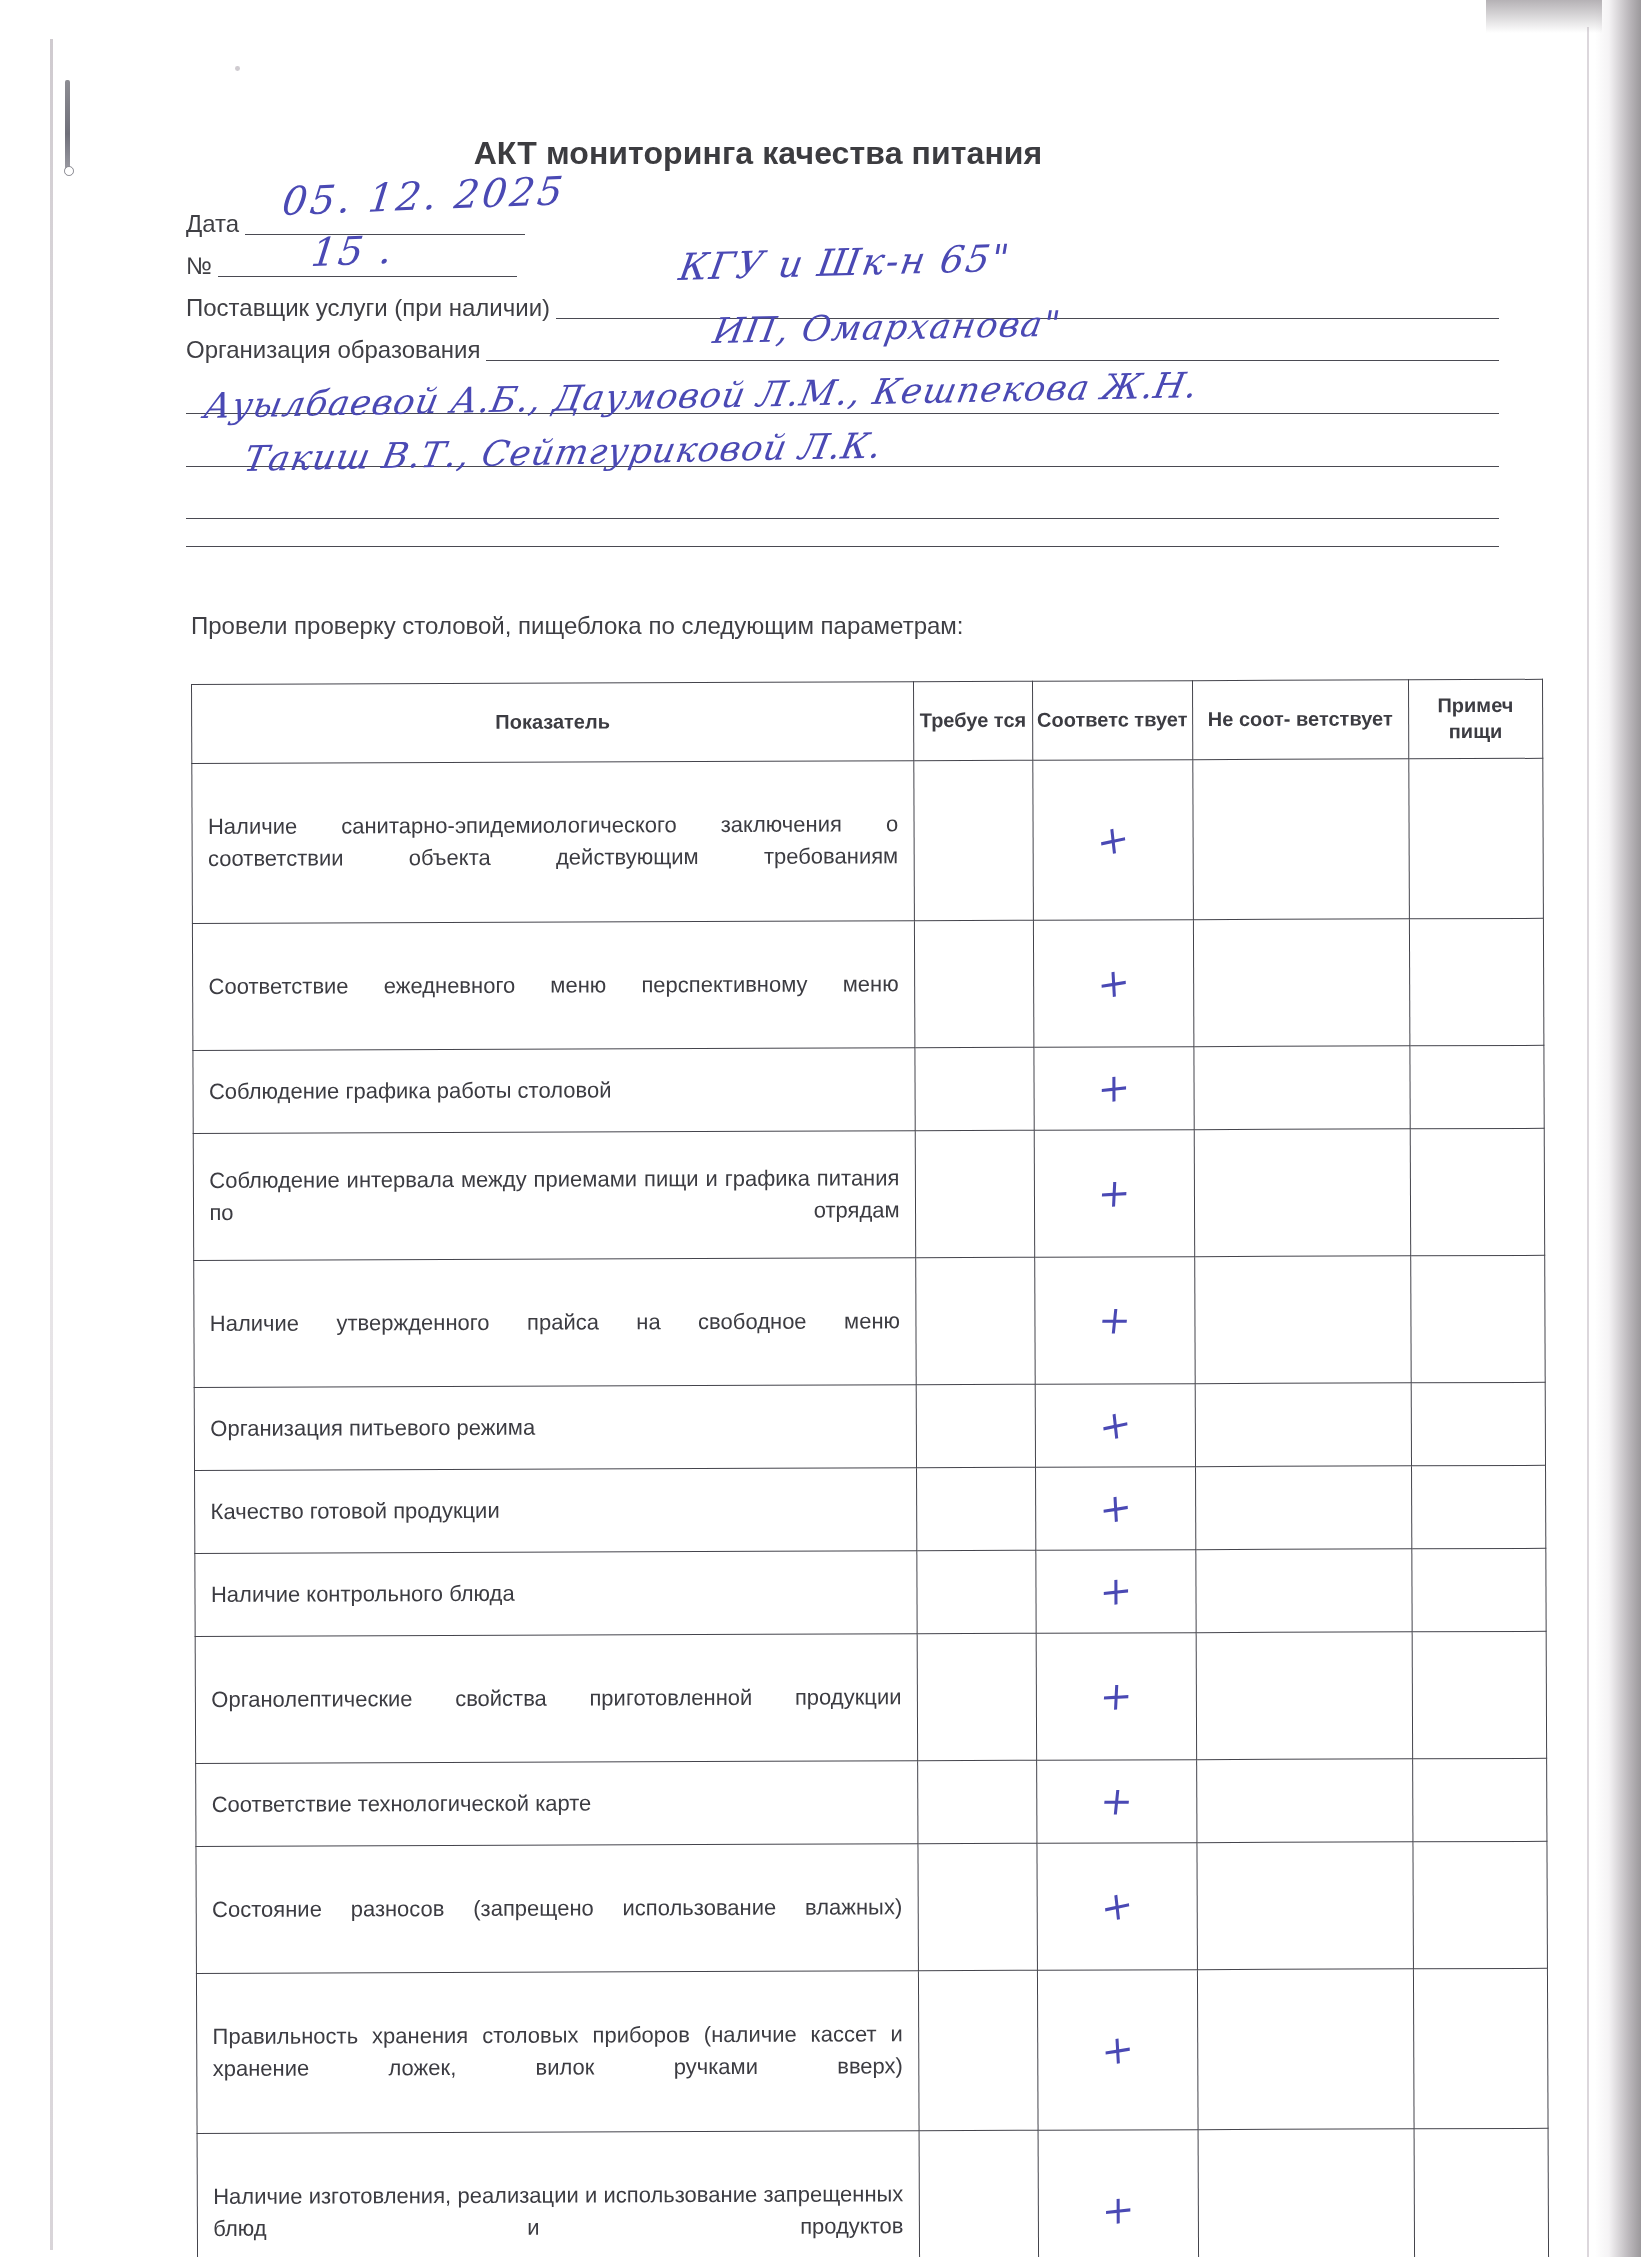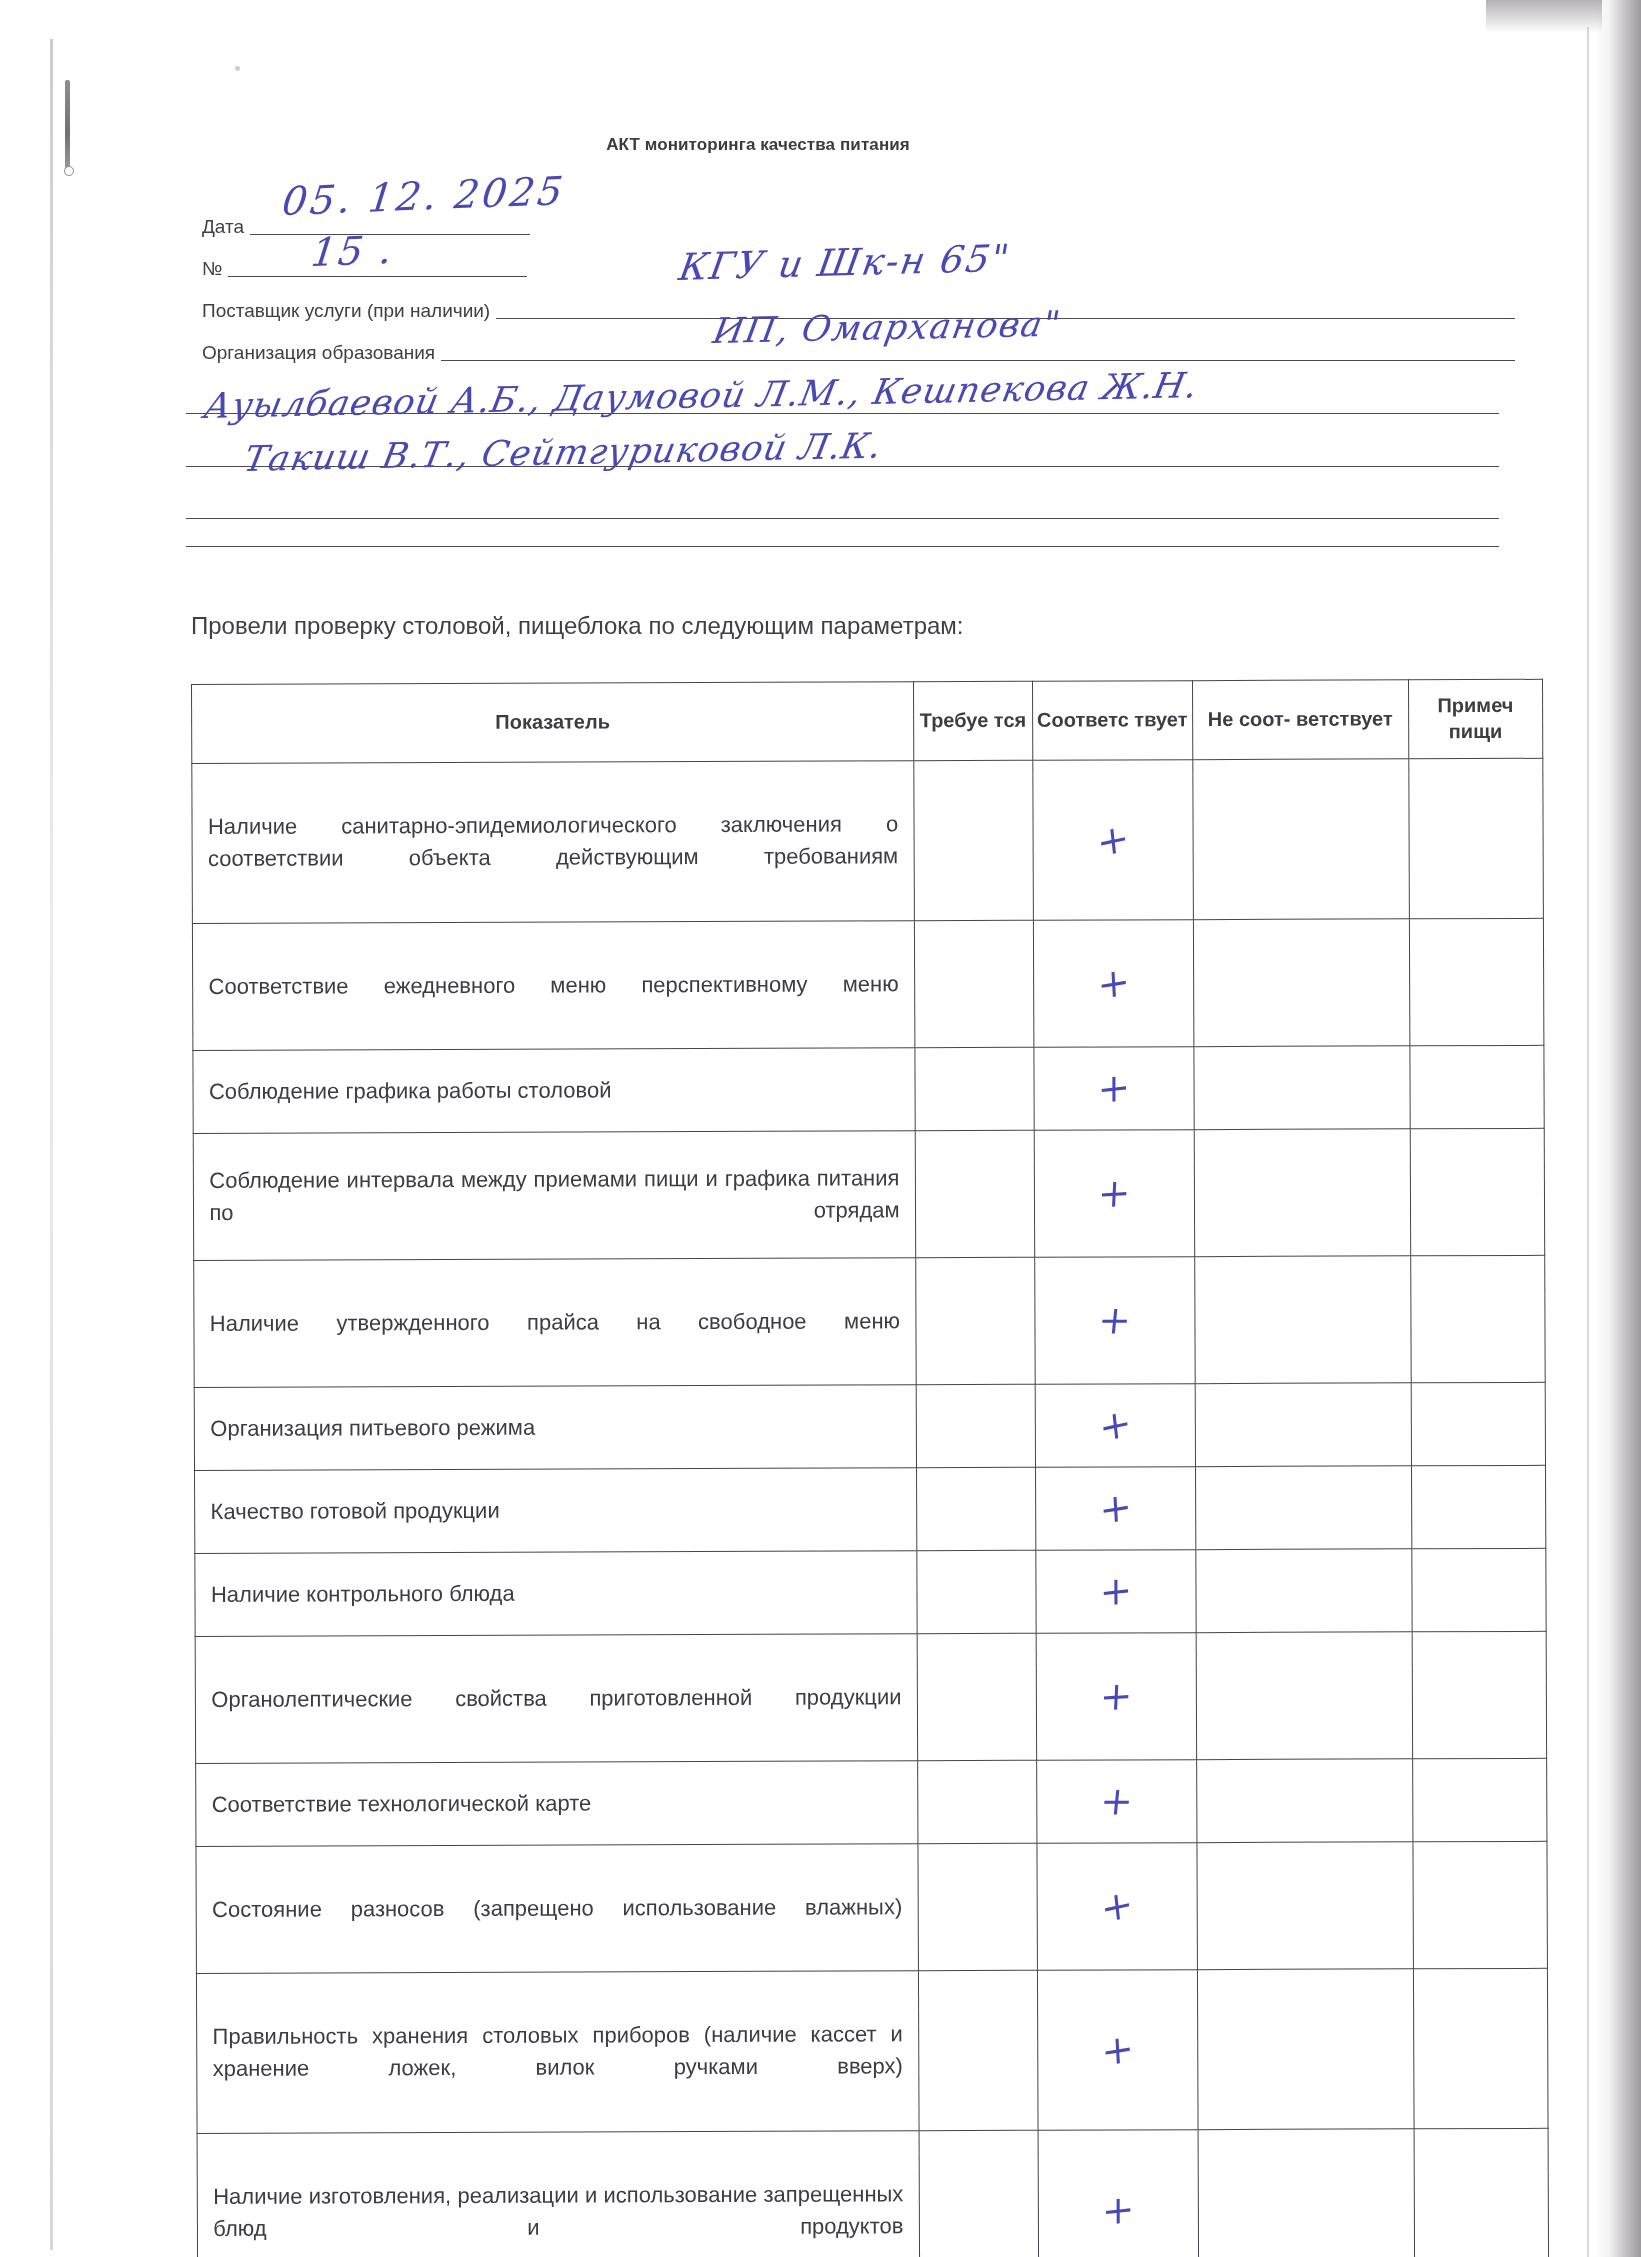--- a/index.html
+++ b/index.html
@@ -62,32 +62,32 @@
     background: #cfcbd0;
     border-radius: 50%;
   }
 
   
   .doc-title {
     position: absolute;
     left: 0; top: 135px;
     width: 1516px;
     text-align: center;
-    font-size: 17px;
+    font-size: 32px;
     font-weight: bold;
     letter-spacing: 0.1px;
     color: #3c3c40;
   }
 
   
   .form-block {
     position: absolute;
-    left: 202px; top: 198px;
+    left: 186px; top: 198px;
     width: 1313px;
-    font-size: 19px;
+    font-size: 24px;
     color: #3f3f44;
   }
   .form-row {
     position: relative;
     height: 42px;
     display: flex;
     align-items: flex-end;
     white-space: nowrap;
   }
   .form-label { flex: 0 0 auto; padding-bottom: 1.9px; }

